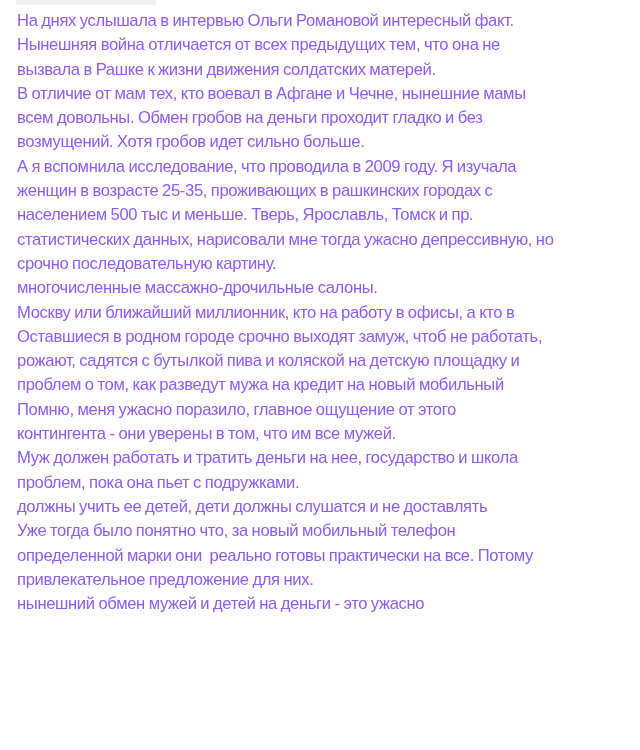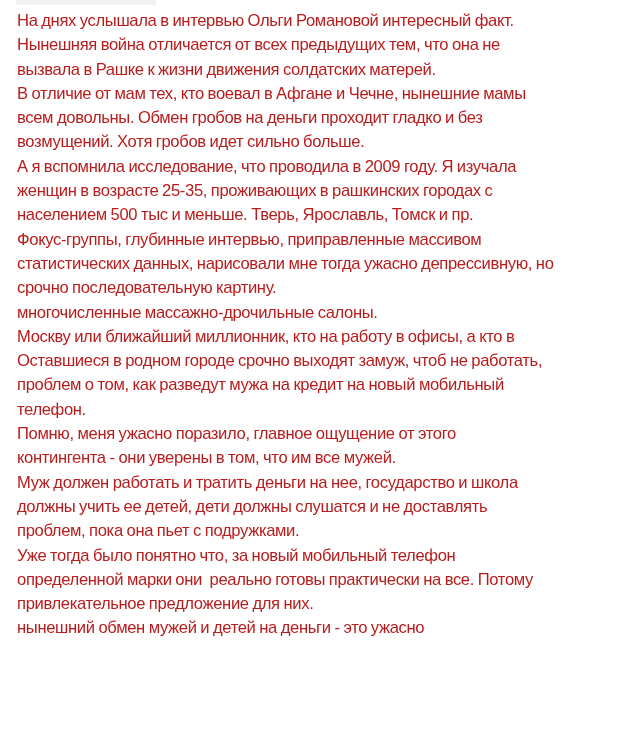--- a/index.html
+++ b/index.html
@@ -22,21 +22,21 @@
       background: #f1f1f1;
     }
     .post {
       position: absolute;
       left: 17px;
       top: 9px;
       width: 616px;
       font-family: "Liberation Sans", sans-serif;
       font-size: 16.6px;
       line-height: 24.3px;
-      color: #b91c1c;
+      color: #8b5cf6;
       letter-spacing: -0.35px;
       word-spacing: -0.5px;
     }
     .line {
       display: block;
       white-space: pre;
     }
   </style>
 </head>
 <body>
@@ -46,30 +46,29 @@
 <div class="post">
   <span class="line">На днях услышала в интервью Ольги Романовой интересный факт.</span>
   <span class="line">Нынешняя война отличается от всех предыдущих тем, что она не</span>
   <span class="line">вызвала в Рашке к жизни движения солдатских матерей.</span>
   <span class="line">В отличие от мам тех, кто воевал в Афгане и Чечне, нынешние мамы</span>
   <span class="line">всем довольны. Обмен гробов на деньги проходит гладко и без</span>
   <span class="line">возмущений. Хотя гробов идет сильно больше.</span>
   <span class="line">А я вспомнила исследование, что проводила в 2009 году. Я изучала</span>
   <span class="line">женщин в возрасте 25-35, проживающих в рашкинских городах с</span>
   <span class="line">населением 500 тыс и меньше. Тверь, Ярославль, Томск и пр.</span>
-  <span class="line">Фокус-группы, глубинные интервью, приправленные массивом</span>
   <span class="line">статистических данных, нарисовали мне тогда ужасно депрессивную, но</span>
   <span class="line">срочно последовательную картину.</span>
   <span class="line">многочисленные массажно-дрочильные салоны.</span>
   <span class="line">Москву или ближайший миллионник, кто на работу в офисы, а кто в</span>
   <span class="line">Оставшиеся в родном городе срочно выходят замуж, чтоб не работать,</span>
+  <span class="line">рожают, садятся с бутылкой пива и коляской на детскую площадку и</span>
   <span class="line">проблем о том, как разведут мужа на кредит на новый мобильный</span>
-  <span class="line">телефон.</span>
   <span class="line">Помню, меня ужасно поразило, главное ощущение от этого</span>
   <span class="line">контингента - они уверены в том, что им все мужей.</span>
   <span class="line">Муж должен работать и тратить деньги на нее, государство и школа</span>
+  <span class="line">проблем, пока она пьет с подружками.</span>
   <span class="line">должны учить ее детей, дети должны слушатся и не доставлять</span>
-  <span class="line">проблем, пока она пьет с подружками.</span>
   <span class="line">Уже тогда было понятно что, за новый мобильный телефон</span>
   <span class="line">определенной марки они  реально готовы практически на все. Потому</span>
   <span class="line">привлекательное предложение для них.</span>
   <span class="line">нынешний обмен мужей и детей на деньги - это ужасно</span>
 </div>
 
 </body></html>

